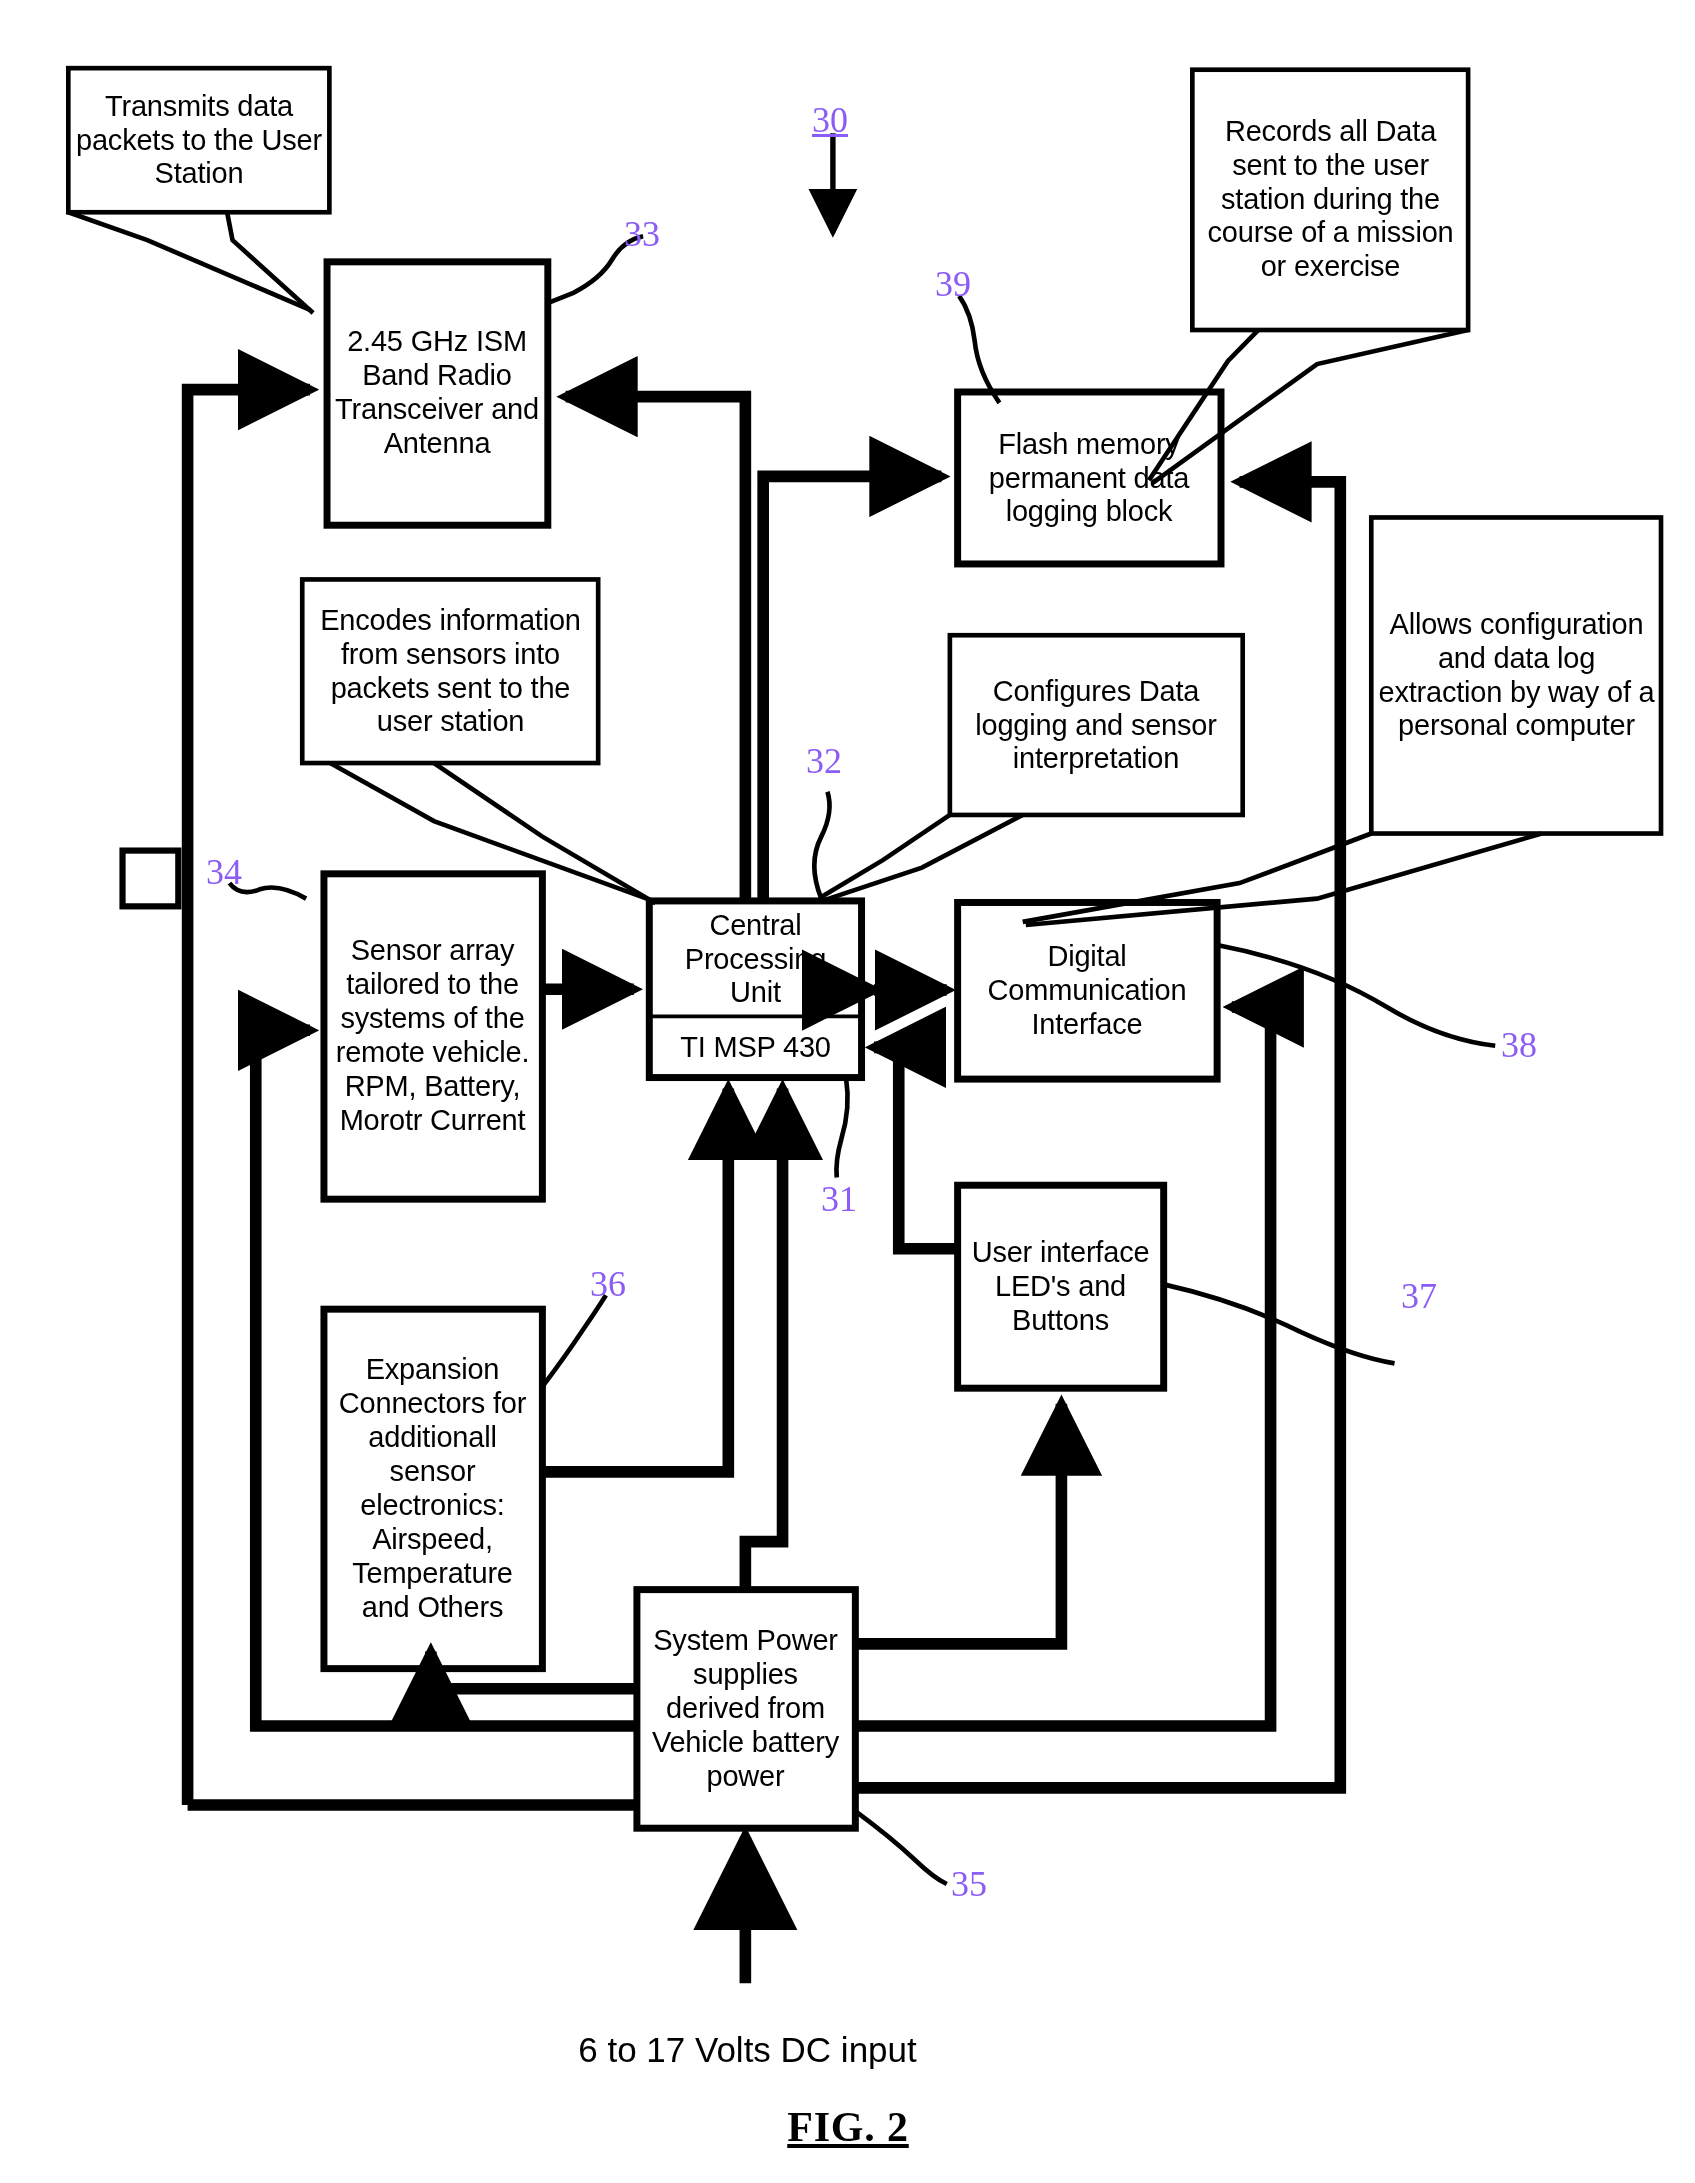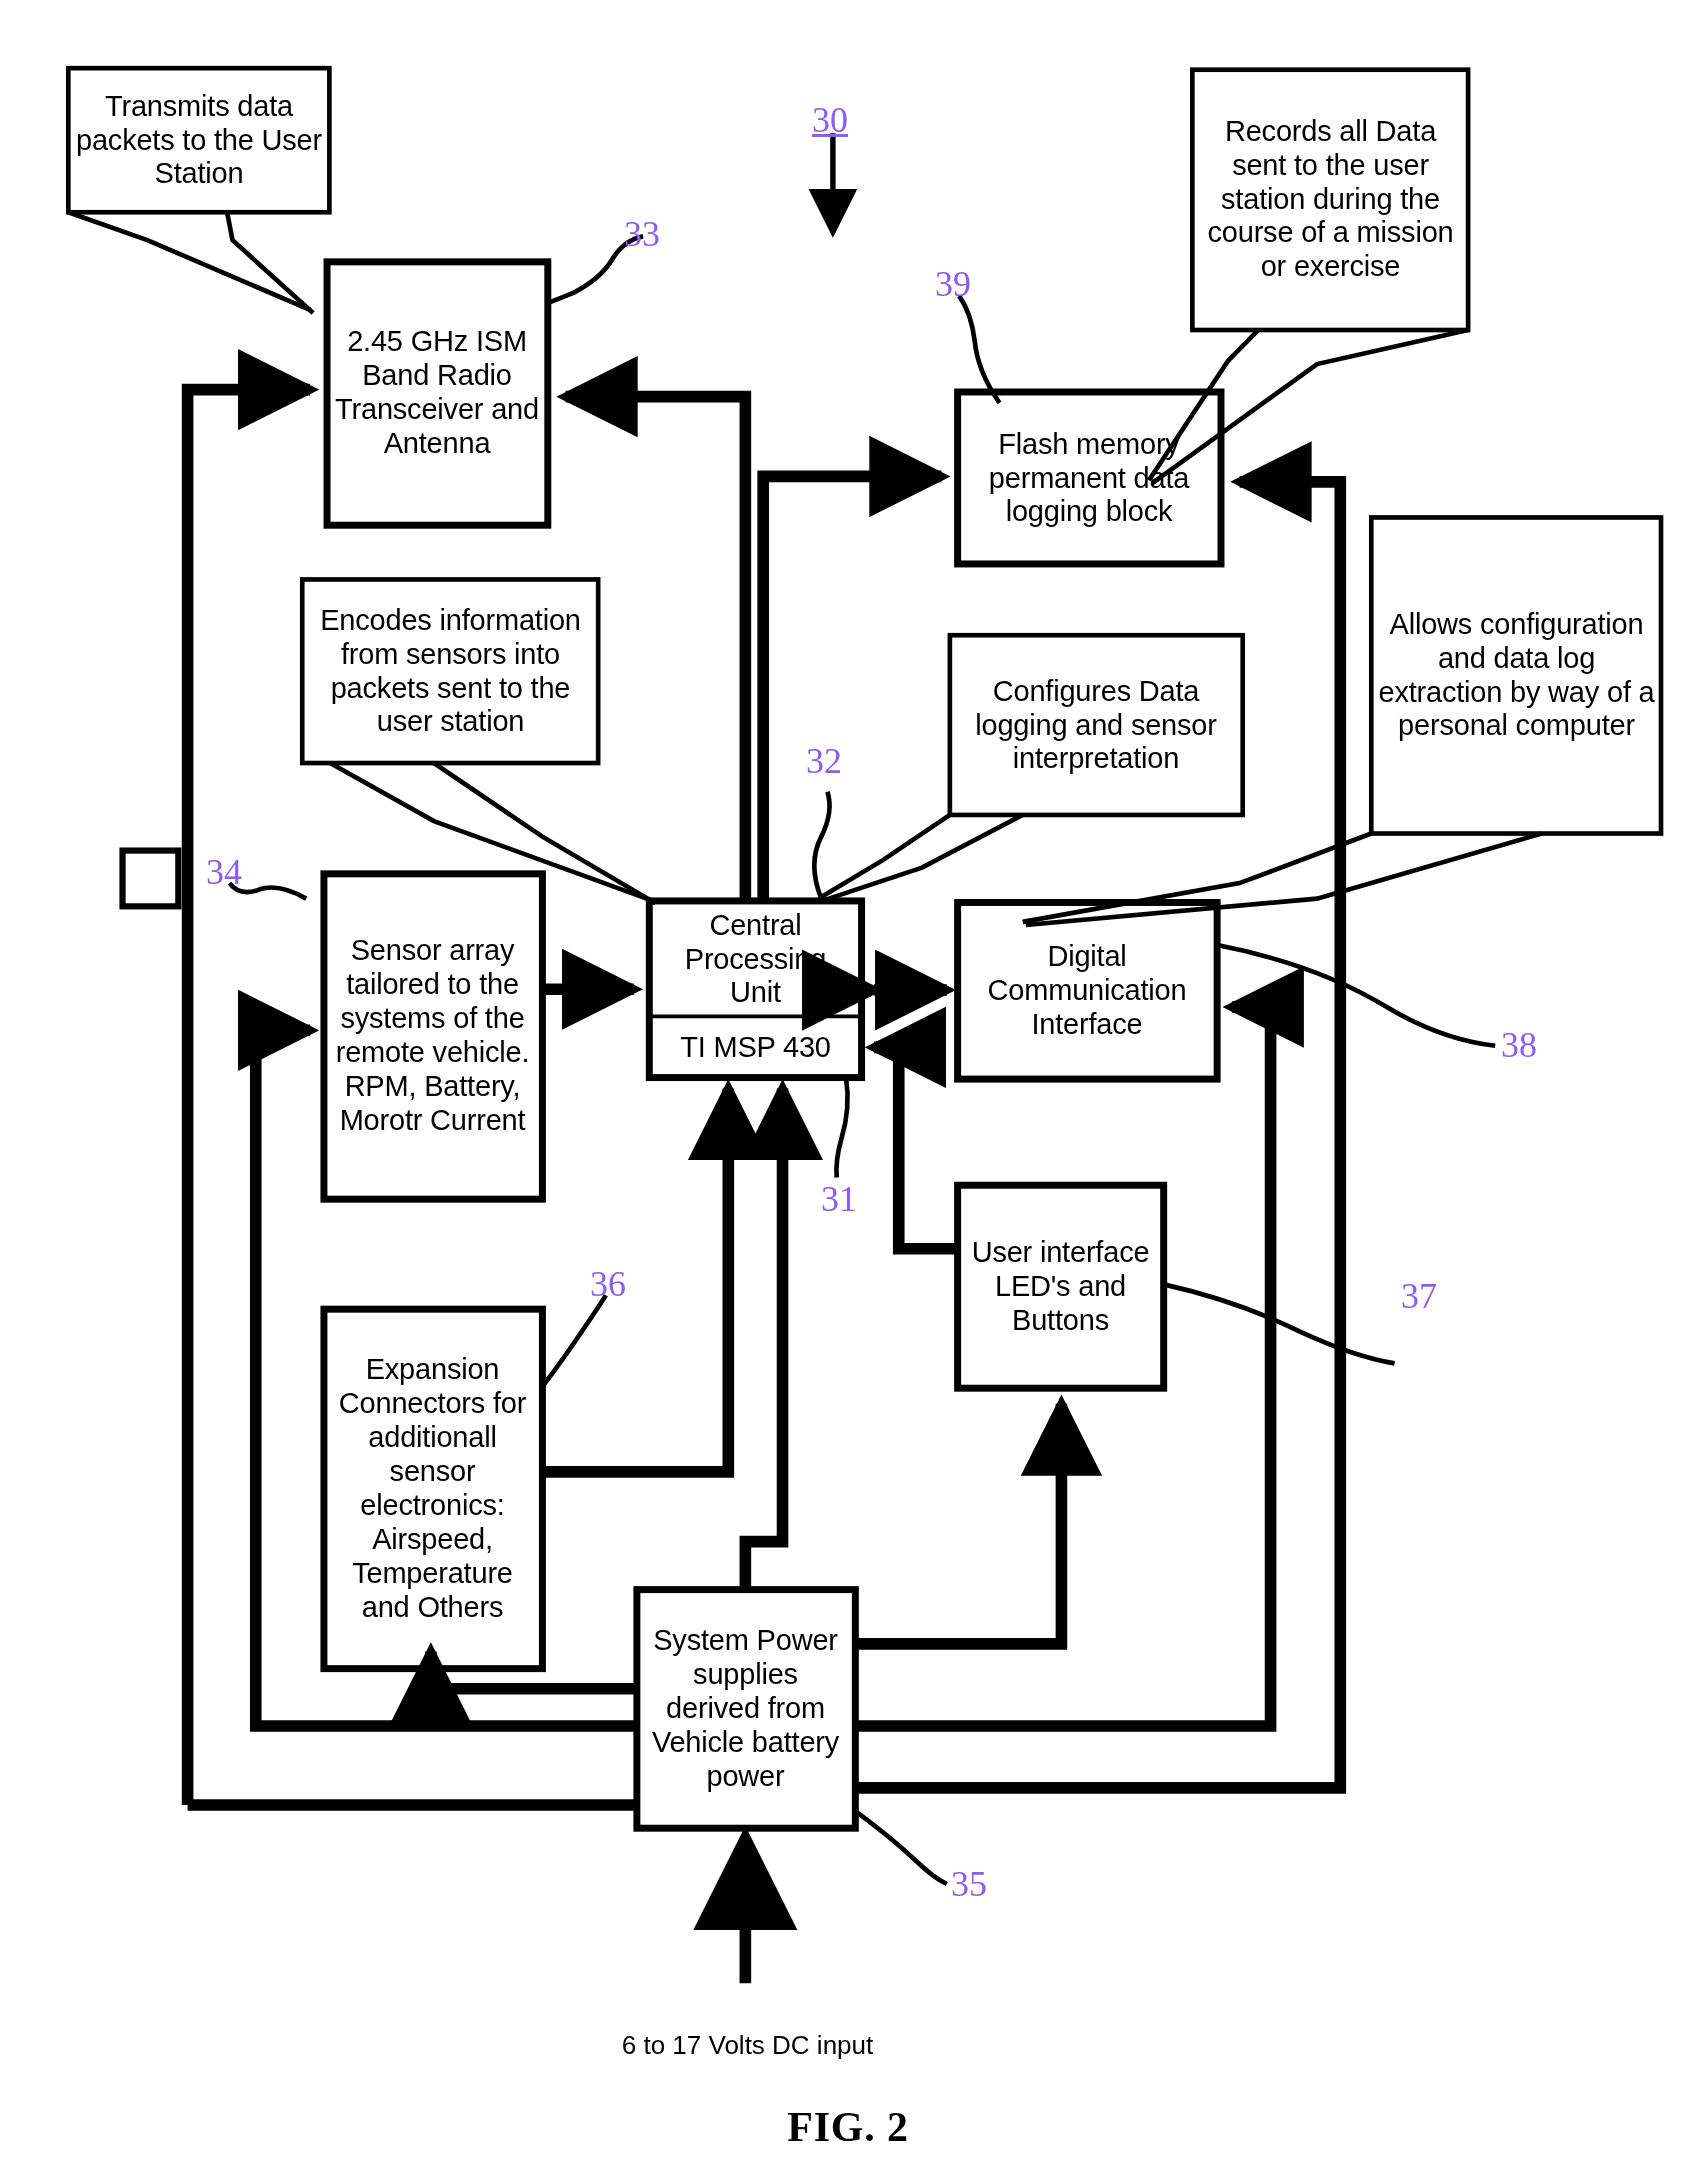--- a/index.html
+++ b/index.html
@@ -47,24 +47,25 @@
     font-size: 36px;
     color: #8b5cf6;
   }
   .refnum.underlined { text-decoration: underline; }
   .caption {
     position: absolute;
     font-family: "Liberation Serif", serif;
     font-weight: bold;
     font-size: 42px;
     letter-spacing: 0.8px;
+    text-decoration: underline;
   }
   .plaintext {
     position: absolute;
-    font-size: 26px;
+    font-size: 35px;
   }
 </style>
 </head>
 <body>
 
 <div id="figure-root">
 
   <svg class="diagram" viewBox="0 0 2189 2818" xmlns="http://www.w3.org/2000/svg">
     <defs>
       <marker id="ah" markerWidth="7" markerHeight="7" refX="6.2" refY="3.5" orient="auto" markerUnits="strokeWidth">

